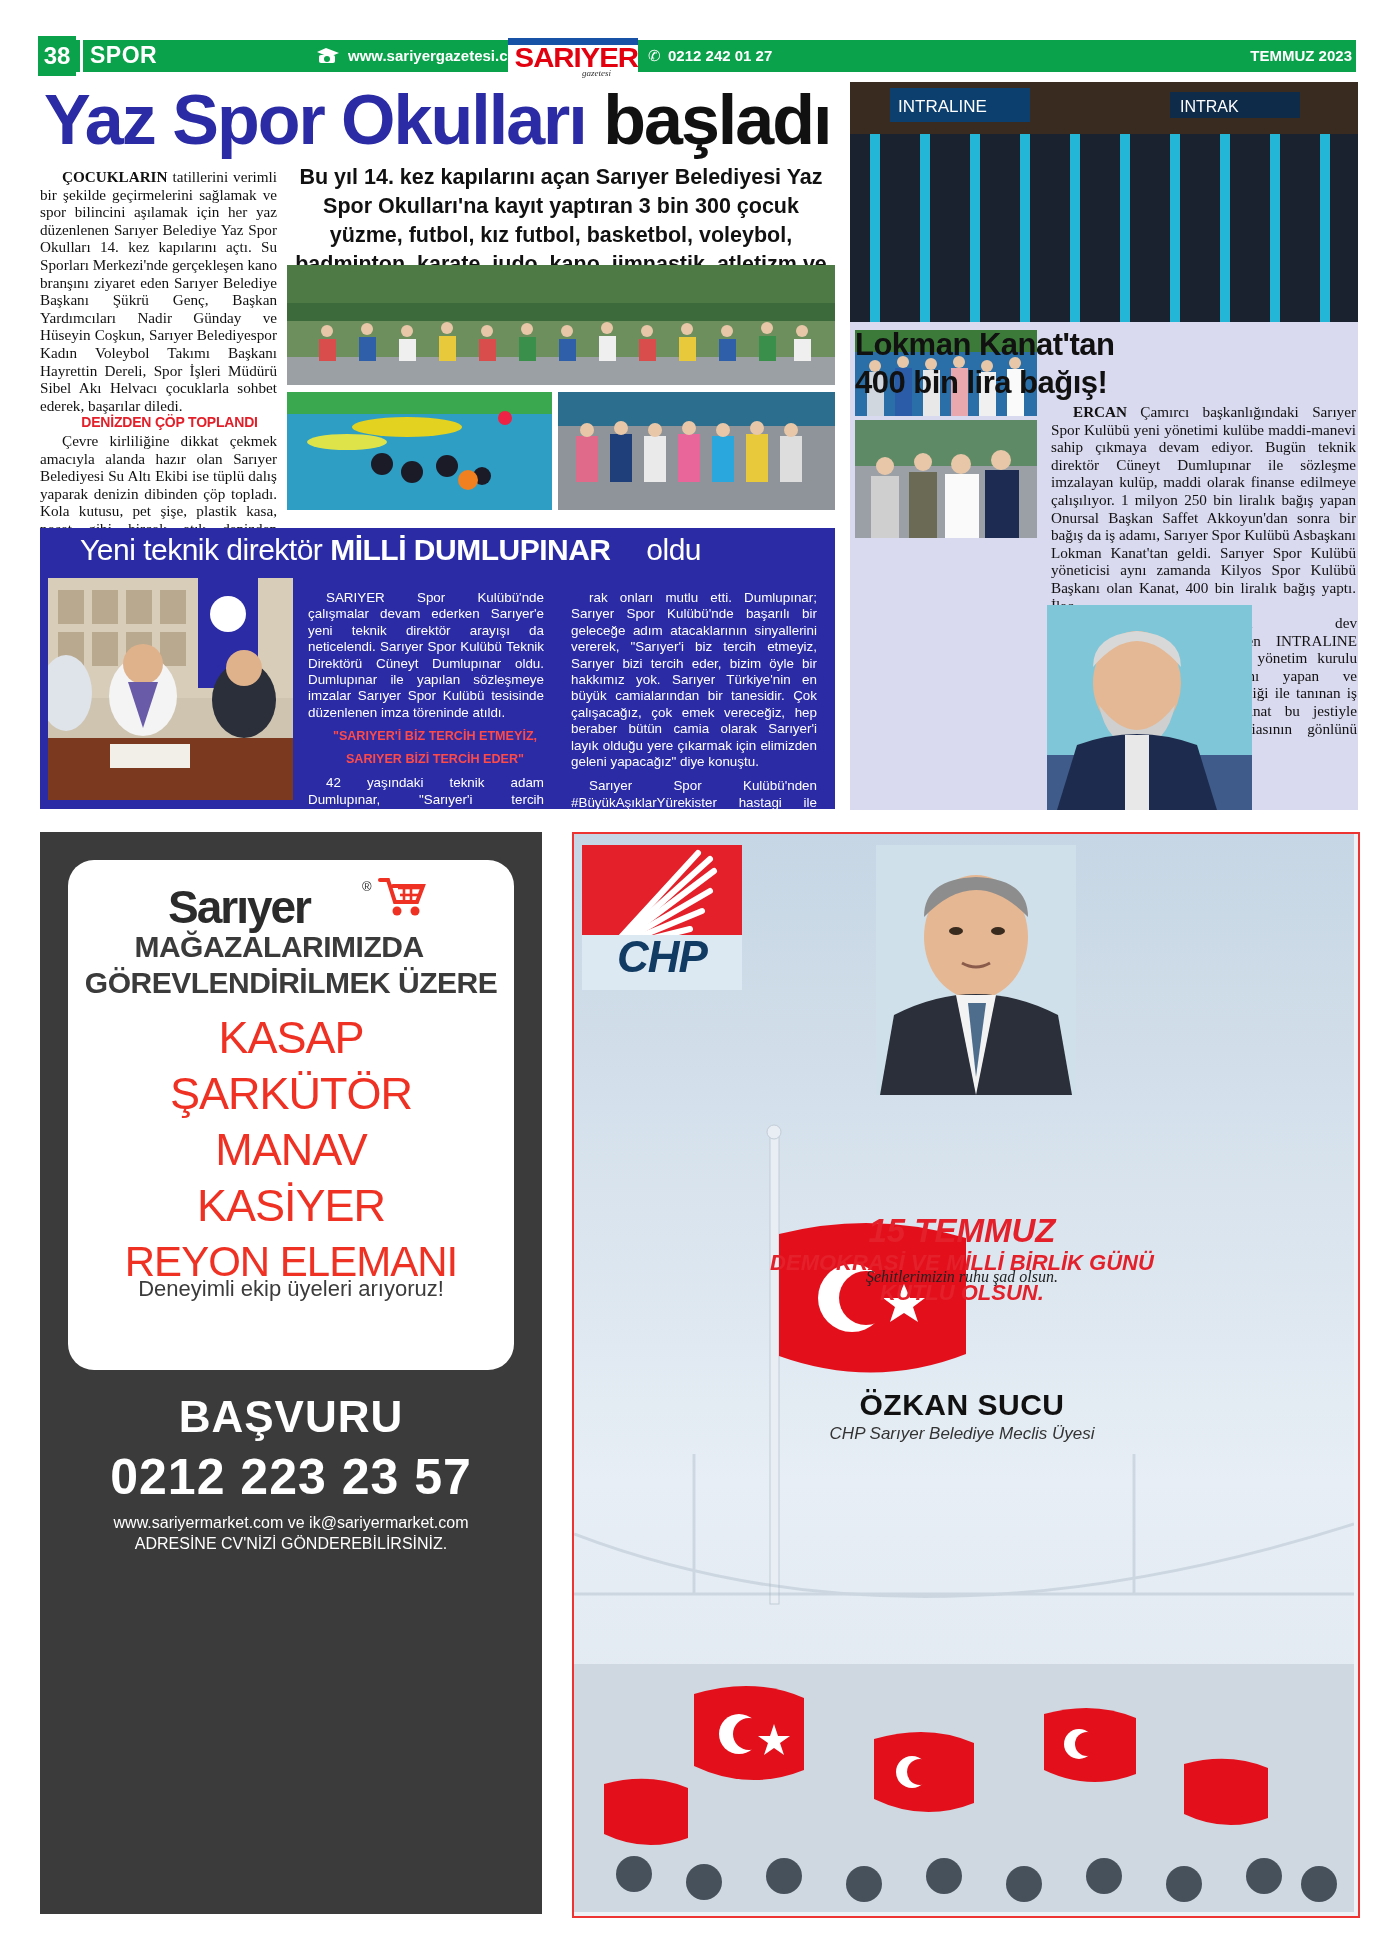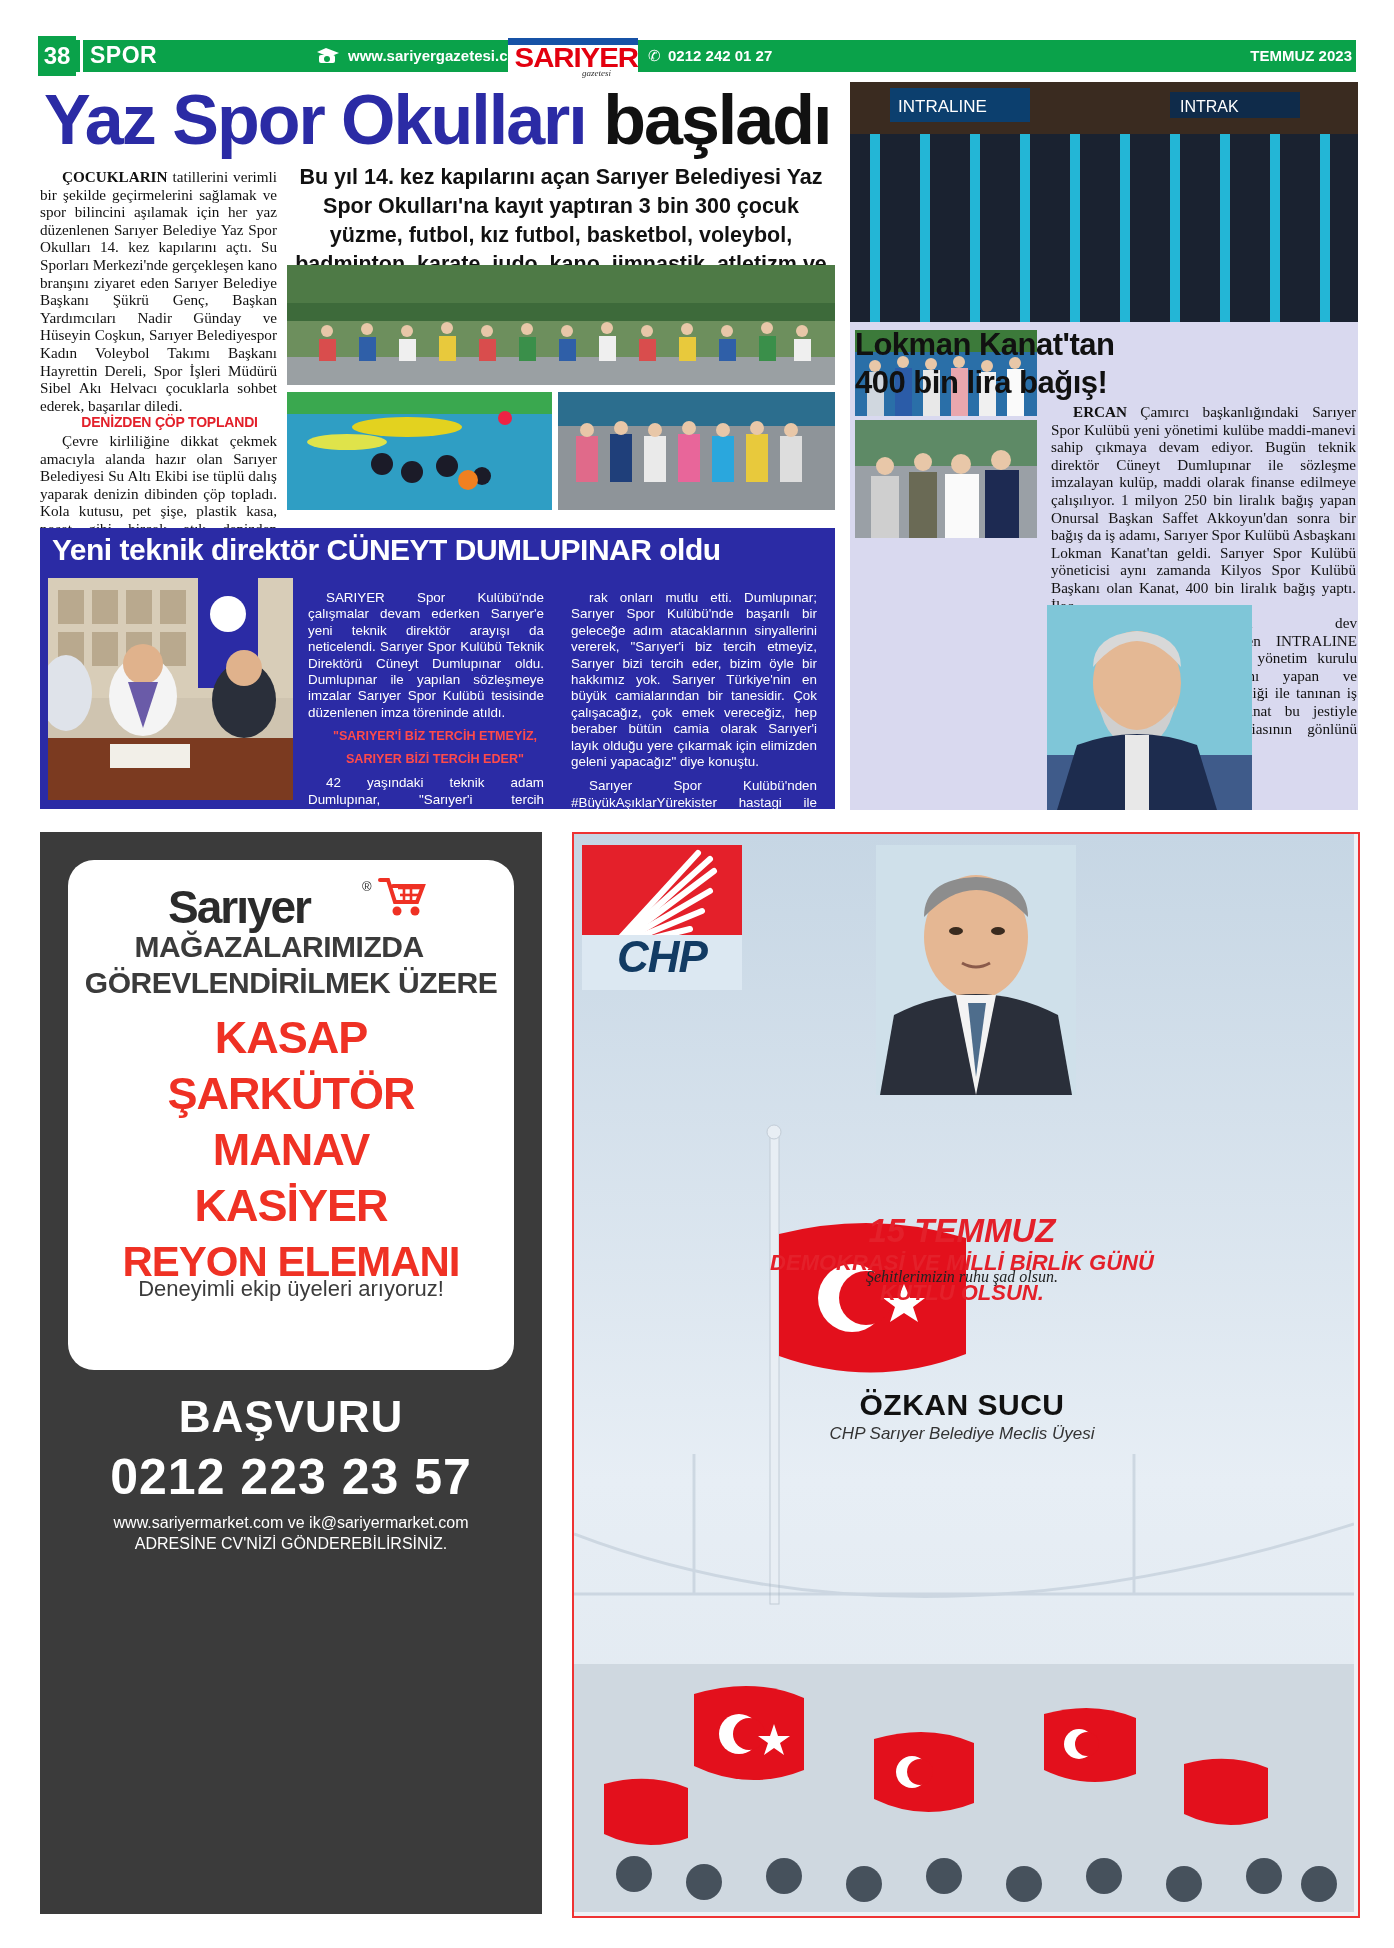--- a/index.html
+++ b/index.html
@@ -61,21 +61,21 @@
   .rbody{position:absolute;left:1051px;top:403px;width:305px;font-family:"Liberation Serif",serif;
     font-size:15.2px;line-height:17.6px;text-align:justify;color:#111;}
   .rbody p{margin:0;text-indent:22px;}
   .rbody b{font-weight:bold;}
   .rbody2{position:absolute;left:1185px;top:614px;width:172px;font-family:"Liberation Serif",serif;
     font-size:15.2px;line-height:17.6px;text-align:justify;color:#111;}
   .rbody2 p{margin:0;text-indent:0;}
   .blue-title-bar{position:absolute;left:40px;top:528px;width:795px;height:42px;background:#2b2ba5;}
   .blue-title{position:absolute;left:52px;top:530px;width:780px;font-size:30px;font-weight:bold;color:#fff;
     font-family:"Liberation Sans",sans-serif;letter-spacing:-.5px;line-height:40px;white-space:nowrap;}
-  .blue-title .lite{font-weight:bold;}
+  .blue-title .lite{font-weight:normal;margin-left:28px;}
   .blue-content{position:absolute;left:40px;top:570px;width:795px;height:239px;background:#2b2ba5;}
   .photo-sign{left:48px;top:578px;width:245px;height:222px;}
   .bcol{position:absolute;color:#fff;font-family:"Liberation Sans",sans-serif;font-size:13.4px;
     line-height:16.4px;text-align:justify;}
   .bcol p{margin:8px;text-indent:18px;}
   .bcol1{left:300px;top:582px;width:252px;}
   .bcol2{left:563px;top:582px;width:262px;}
   .bquote{color:#ff4a4a;font-weight:bold;font-size:12.6px;text-align:center;margin:9px 0 3px 0;text-indent:0;line-height:15px;}
 
   
@@ -83,21 +83,21 @@
   .ad-card{position:absolute;left:68px;top:860px;width:446px;height:510px;background:#fff;border-radius:26px;}
   .ad-logo{position:absolute;left:168px;top:880px;font-size:46px;font-weight:bold;color:#2b2b2b;
     letter-spacing:-2px;font-family:"Liberation Sans",sans-serif;}
   .ad-reg{position:absolute;left:362px;top:879px;font-size:13px;color:#2b2b2b;}
   .cart{position:absolute;left:378px;top:876px;width:48px;height:42px;}
   .ad-l1{position:absolute;left:56px;top:930px;width:446px;text-align:center;font-size:30px;font-weight:bold;
     color:#3b3b3b;letter-spacing:-.5px;}
   .ad-l2{position:absolute;left:46px;top:966px;width:490px;text-align:center;font-size:30px;font-weight:bold;
     color:#3b3b3b;letter-spacing:-.5px;}
   .ad-jobs{position:absolute;left:68px;top:1010px;width:446px;text-align:center;}
-  .ad-jobs div{font-size:45px;font-weight:bold;color:#ef3124;line-height:56px;letter-spacing:-1px;}
+  .ad-jobs div{font-size:45px;font-weight:normal;color:#ef3124;line-height:56px;letter-spacing:-1px;}
   .ad-jobs div.wide{font-size:42px;}
   .ad-note{position:absolute;left:68px;top:1276px;width:446px;text-align:center;font-size:22px;color:#3b3b3b;}
   .ad-basvuru{position:absolute;left:40px;top:1392px;width:502px;text-align:center;font-size:44px;
     font-weight:bold;color:#fff;letter-spacing:1px;}
   .ad-tel{position:absolute;left:40px;top:1448px;width:502px;text-align:center;font-size:50px;
     font-weight:bold;color:#fff;letter-spacing:1px;}
   .ad-mail{position:absolute;left:40px;top:1512px;width:502px;text-align:center;font-size:16px;color:#fff;line-height:21px;}
 
   
   .ad-right{position:absolute;left:572px;top:832px;width:784px;height:1082px;background:#eef1f6;border:2px solid #e33;overflow:hidden;}
@@ -318,21 +318,21 @@
     <ellipse cx="90" cy="78" rx="44" ry="52" fill="#e4b894"></ellipse>
     <path d="M46 62 Q90 10 134 62 Q134 30 90 26 Q46 30 46 62Z" fill="#d8d8d8"></path>
     <path d="M52 100 Q90 150 128 100 Q120 140 90 142 Q60 140 52 100Z" fill="#cfcfcf"></path>
     <path d="M30 140 Q90 118 150 140 L170 205 L10 205 Z" fill="#1d2c4e"></path>
     <rect x="78" y="130" width="24" height="75" fill="#e8e8e8"></rect>
   </svg>
 </div>
 
 <div class="blue-title-bar"></div>
 <div class="blue-title">
-  <span class="lite">Yeni teknik direktör </span><span>CÜNEYT DUMLUPINAR</span><span class="lite"> oldu</span>
+  <span class="lite">Yeni teknik direktör </span><span>MİLLİ DUMLUPINAR</span><span class="lite"> oldu</span>
 </div>
 <div class="blue-content"></div>
 
 <div class="ph photo-sign">
   <svg width="245" height="222" viewBox="0 0 245 222">
     <rect width="245" height="222" fill="#cfc4b0"></rect>
     <rect x="0" y="0" width="245" height="120" fill="#d8cdb8"></rect>
     <g fill="#b9a98e">
       <rect x="10" y="12" width="26" height="34"></rect>
         <rect x="44" y="12" width="26" height="34"></rect>

